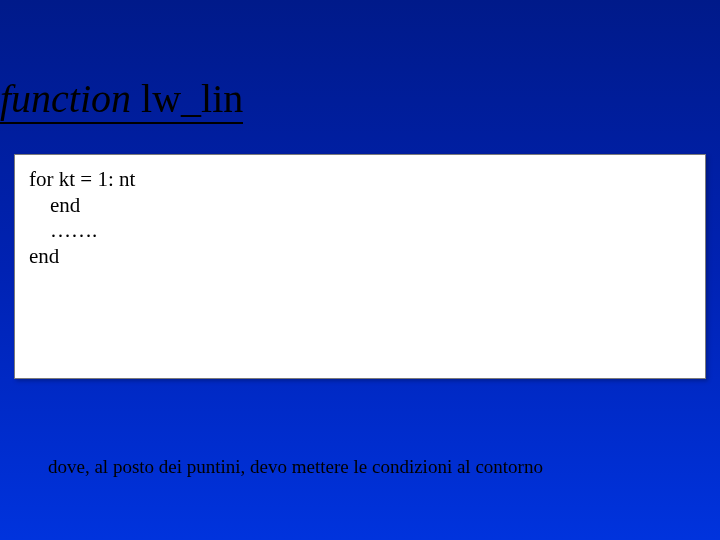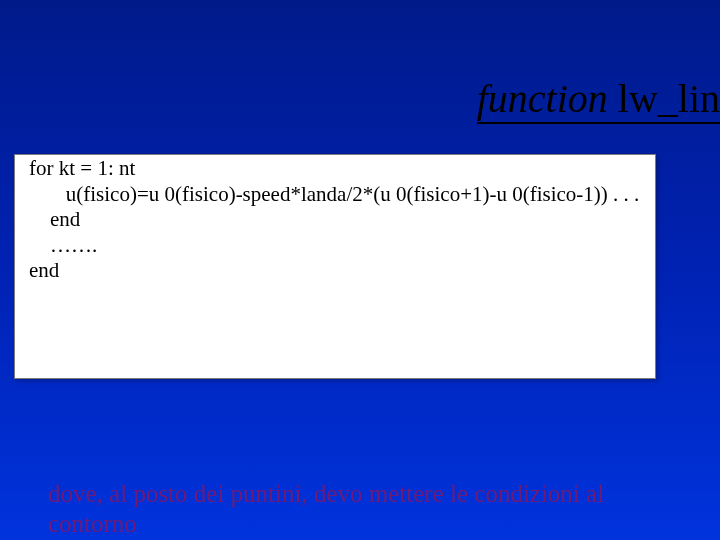--- a/index.html
+++ b/index.html
@@ -7,70 +7,69 @@
   body {
     background: linear-gradient(to bottom, #001a8a 0%, #0022b3 50%, #0033dd 100%);
     font-family: "Times New Roman", Times, serif;
     position: relative;
   }
   .title-wrap {
     position: absolute;
     top: 78px;
     left: 0;
     width: 720px;
-    text-align: right;
+    text-align: left;
   }
   .title {
     display: inline-block;
     color: #000;
     font-size: 40px;
     line-height: 1.05;
     padding-bottom: 2px;
     border-bottom: 2px solid #000;
   }
   .title .fn-word { font-style: italic; font-weight: normal; }
   .title .fn-name { font-style: normal; font-weight: normal; }
   .code-box {
     position: absolute;
     top: 154px;
     left: 14px;
-    width: 642px;
+    width: 692px;
     height: 225px;
     background: #ffffff;
     border: 1px solid #7a7a7a;
     box-shadow: 2px 2px 4px rgba(0,0,0,0.25);
-    padding: 1px 12px 10px 14px;
+    padding: 12px 12px 10px 14px;
     font-family: "Times New Roman", Times, serif;
   }
   .code-line {
     color: #000;
     font-size: 21px;
     line-height: 1.22;
     white-space: pre;
   }
   .footer-note {
     position: absolute;
-    top: 479px;
+    top: 456px;
     left: 48px;
     width: 650px;
-    color: #701a75;
-    font-size: 25px;
+    color: #000000;
+    font-size: 19px;
     line-height: 1.2;
   }
 </style>
 </head>
 <body>
 
 <div class="title-wrap">
   <h1 class="title">
     <span class="fn-word">function</span><span class="fn-name"> lw_lin</span>
   </h1>
 </div>
 
 <div class="code-box">
   <div class="code-line">for kt = 1: nt</div>
-  <div class="code-line">       u(fisico)=u 0(fisico)-speed*landa/2*(u 0(fisico+1)-u 0(fisico-1)) . . .</div>
   <div class="code-line">    end</div>
   <div class="code-line">    …….</div>
   <div class="code-line">end</div>
 </div>
 
 <div class="footer-note">dove, al posto dei puntini, devo mettere le condizioni al contorno</div>
 
 </body></html>

